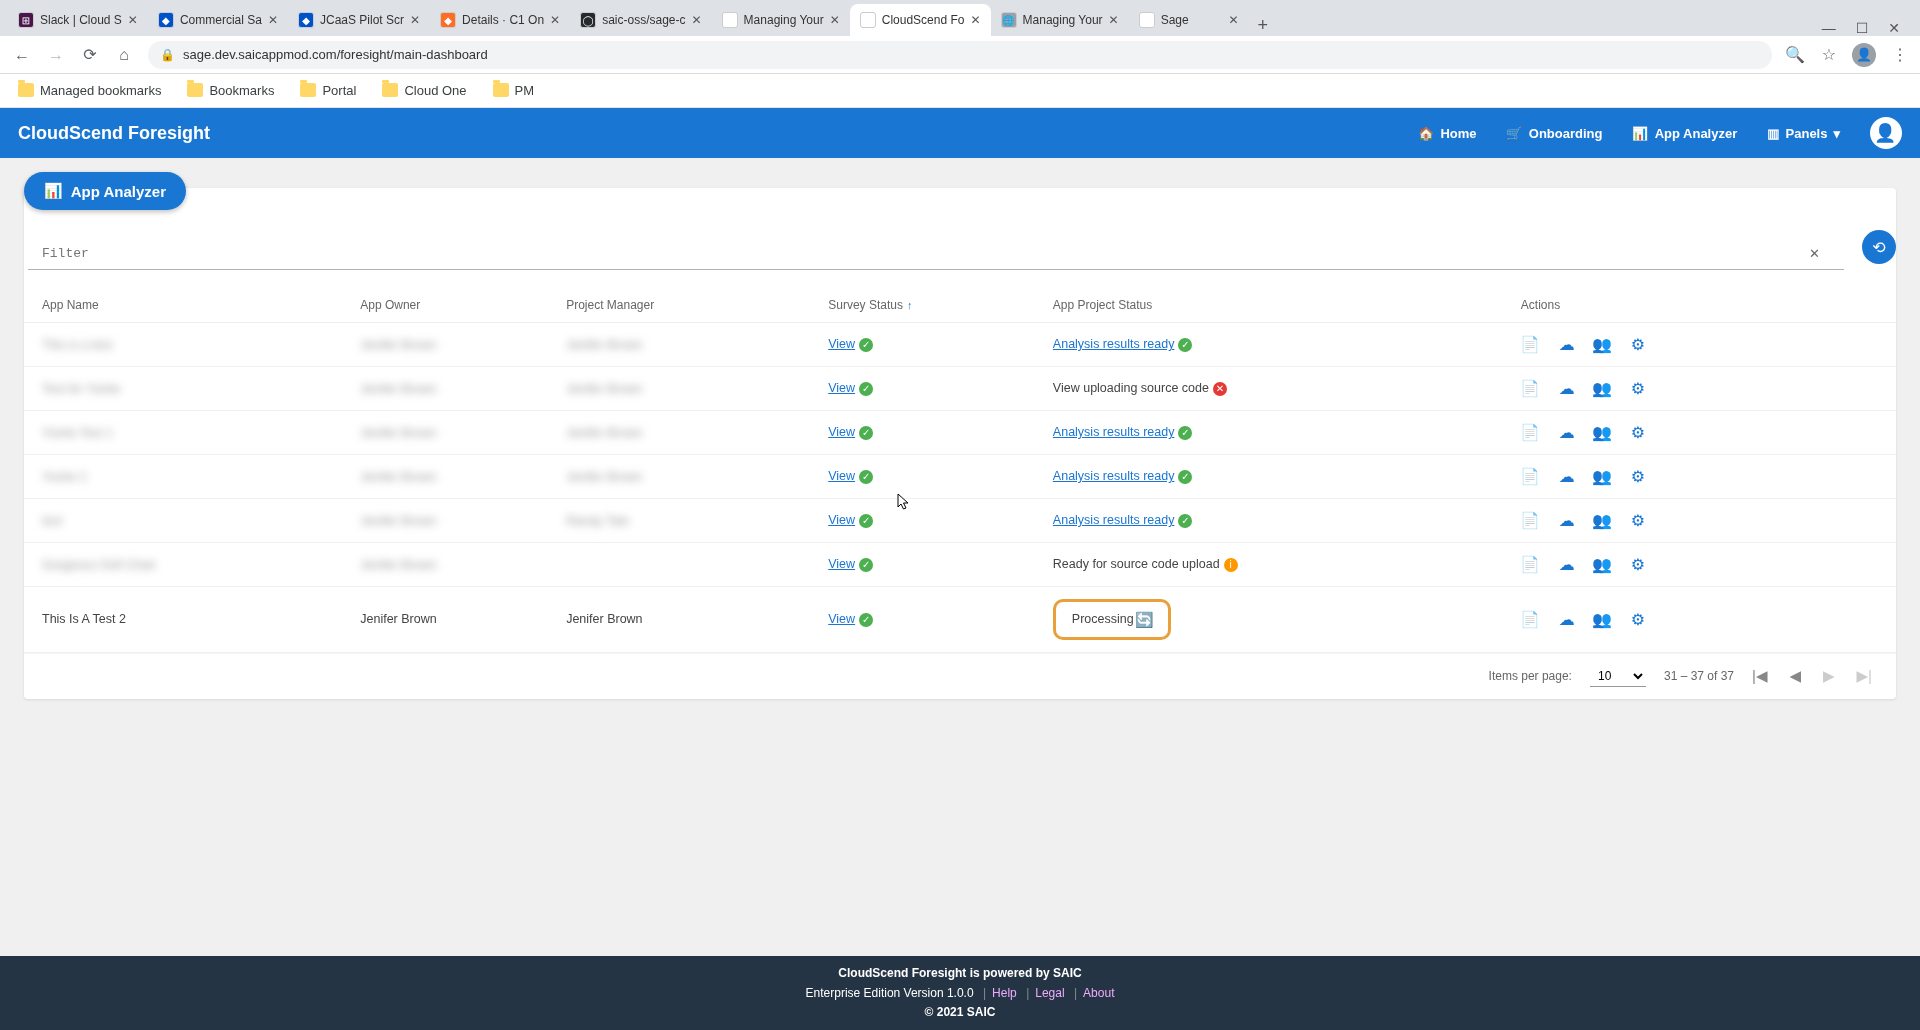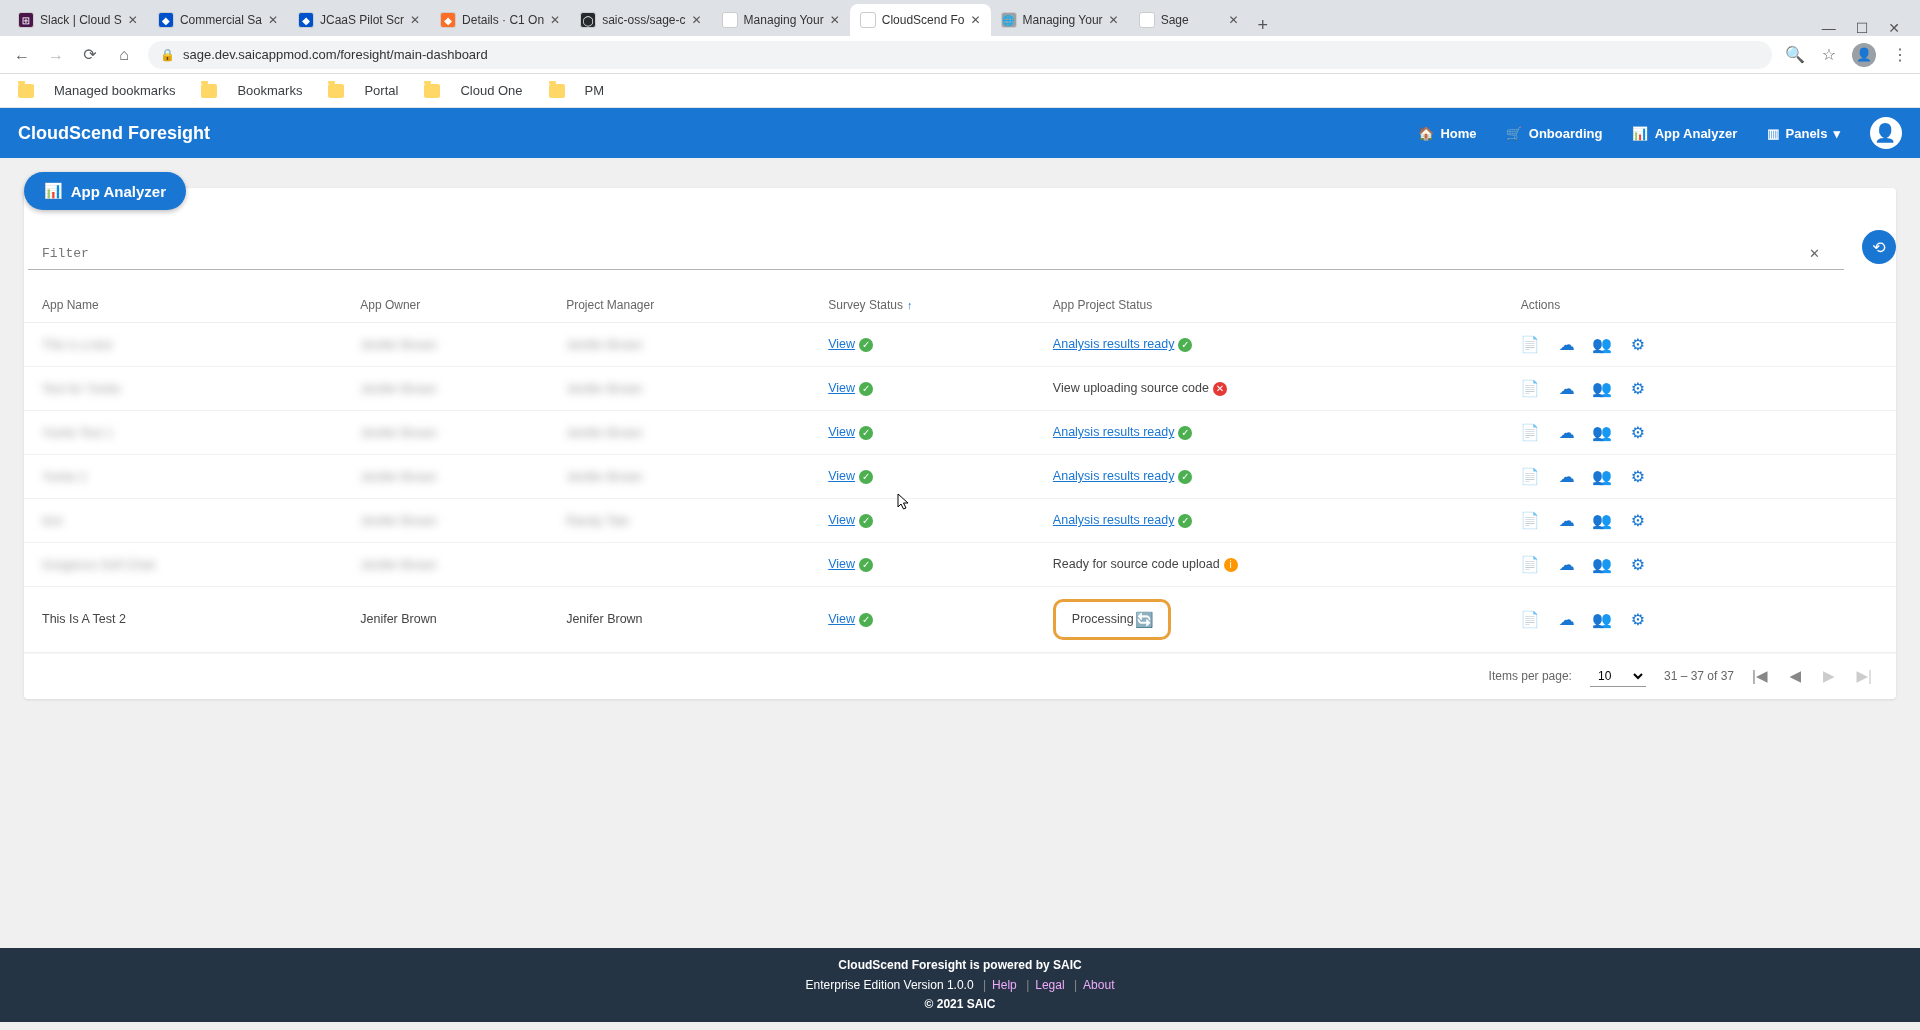--- a/index.html
+++ b/index.html
@@ -19,21 +19,21 @@
 
   .toolbar { display: flex; align-items: center; gap: 14px; height: 38px; padding: 0 12px; background: #fff; border-bottom: 1px solid #dcdcdc; }
   .toolbar .navicon { width: 20px; text-align: center; color: #5f6368; font-size: 16px; cursor: pointer; }
   .toolbar .navicon.disabled { color: #b9bcbf; }
   .addressbar { flex: 1; display: flex; align-items: center; gap: 8px; height: 28px; background: #f1f3f4; border-radius: 14px; padding: 0 12px; font-size: 13px; color: #333; }
   .addressbar .lock { color: #5f6368; font-size: 12px; }
   .toolbar .right-icons { display: flex; gap: 16px; color: #5f6368; font-size: 16px; align-items: center; }
   .avatar-ico { width: 24px; height: 24px; border-radius: 50%; background: #9aa0a6; display:flex;align-items:center;justify-content:center;color:#fff;font-size:13px;}
 
   .bookmarksbar { display: flex; align-items: center; gap: 26px; height: 34px; padding: 0 18px; background: #fff; border-bottom: 1px solid #e4e4e4; font-size: 13px; color: #3c4043; }
-  .bm { display: flex; align-items: center; gap: 20px; cursor: pointer; }
+  .bm { display: flex; align-items: flex-start; gap: 6px; cursor: pointer; }
   .bm .folder { width: 16px; height: 14px; background: #ffd766; border-radius: 2px; position: relative; }
   .bm .folder::before{content:'';position:absolute;top:-3px;left:0;width:7px;height:3px;background:#ffd766;border-radius:1px;}
 
   
   .app-header { background: #1976d2; color: #fff; height: 50px; display: flex; align-items: center; padding: 0 18px; }
   .app-header .brand { font-size: 18px; font-weight: bold; }
   .app-header .nav { margin-left: auto; display: flex; align-items: center; gap: 30px; font-size: 13px; font-weight: bold; }
   .app-header .nav-item { display: flex; align-items: center; gap: 6px; cursor: pointer; }
   .app-header .user-avatar { width: 32px; height: 32px; border-radius: 50%; background: #fff; display:flex;align-items:center;justify-content:center;color:#1976d2;font-size:18px;}
 
@@ -64,21 +64,21 @@
   .actions-cell span { cursor: pointer; }
   .actions-cell span.disabled { color: #bbb; }
 
   .paginator { display: flex; align-items: center; justify-content: flex-end; gap: 18px; padding: 12px 24px; font-size: 12px; color: #666; border-top:1px solid #f5f5f5;}
   .paginator select { border:none; border-bottom:1px solid #999; background:transparent; font-size:12px; padding:2px 18px 2px 4px; }
   .paginator .pg-nav { display:flex; gap:22px; color:#888; font-size:15px;}
   .paginator .pg-nav span{cursor:pointer;}
   .paginator .pg-nav span.dis{color:#ccc;}
 
   
-  .footer { position: fixed; bottom: 8px; left: 0; right: 0; background: #253444; color: #fff; text-align: center; font-size: 12px; padding: 8px 0; line-height: 1.6; }
+  .footer { position: fixed; bottom: 0; left: 0; right: 0; background: #253444; color: #fff; text-align: center; font-size: 12px; padding: 8px 0; line-height: 1.6; }
   .footer a { color: #f0abfc; text-decoration: none; cursor:pointer;}
   .footer .sep { color: #888; margin: 0 6px; }
 
   
   .u { font-family: 'Segoe UI Symbol','Arial Unicode MS',sans-serif; }
 
   .col-app{width:17%;} .col-owner{width:11%;} .col-pm{width:14%;}
   .col-survey{width:12%;} .col-analysis{width:25%;} .col-actions{width:21%;}
   th .sortup{color:#1976d2;margin-left:4px;font-size:11px;}
 

